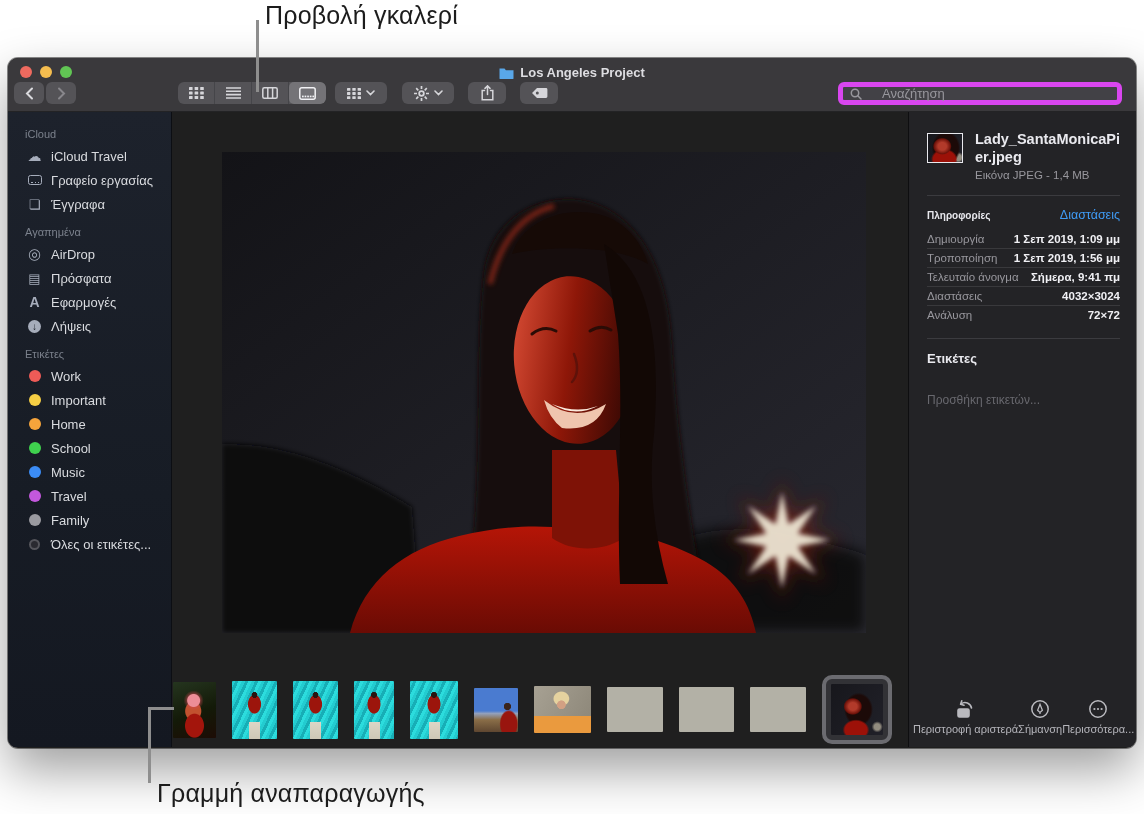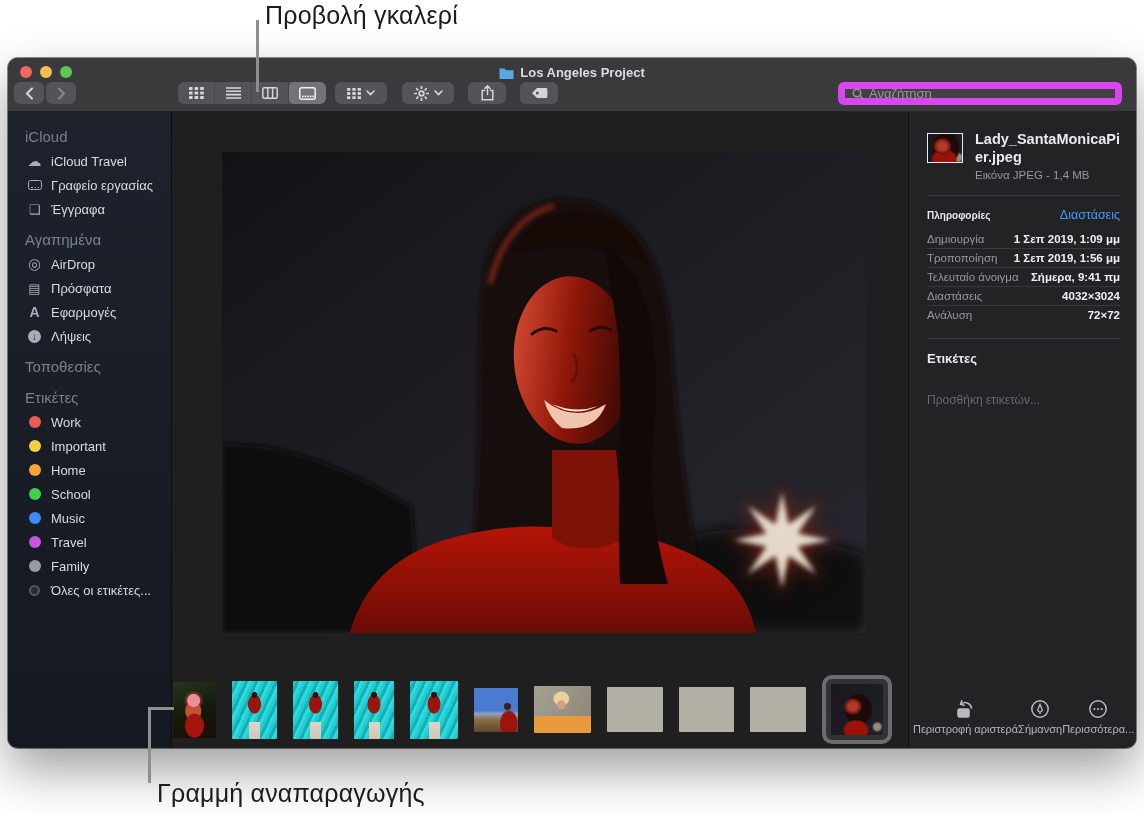--- a/index.html
+++ b/index.html
@@ -27,32 +27,32 @@
     align-items:center; justify-content:center; color:#d9d9dc; }
   .navbtn { width:30px; top:0; font-size:15px; }
   .seg-group { position:absolute; left:170px; top:0; display:flex; background:#545357;
     border-radius:6px; height:22px; overflow:hidden; }
   .seg { width:37px; height:22px; display:flex; align-items:center; justify-content:center;
     border-right:1px solid #454549; }
   .seg:last-child { border-right:none; }
   .seg.sel { background:#747377; border-radius:5px; }
   .chev { margin-left:5px; }
   .searchbox { position:absolute; right:14px; top:0; width:284px; height:23px; background:#424146;
-    border:7px solid #d946ef; border-radius:6px; display:flex; align-items:center; padding:0 7px; gap:5px; }
+    border:5px solid #d946ef; border-radius:6px; display:flex; align-items:center; padding:0 7px; gap:20px; }
   .searchbox input { flex:1; background:transparent; border:none; outline:none; color:#e8e8ea; font-size:13px;
     font-family:"Liberation Sans","DejaVu Sans",sans-serif; }
   .searchbox input::placeholder { color:#98979d; }
 
   
   .winbody { position:relative; display:flex; height:635px; }
 
   
   .sidebar { width:164px; height:100%; background:linear-gradient(180deg,#1d222c 0%,#171c25 60%,#141821 100%);
     border-right:1px solid #0c0e13; padding-top:6px; flex:none; }
-  .sb-header { font-size:15px; color:#7b818c; padding:10px 0 4px 17px; font-weight:400; }
+  .sb-header { font-size:11px; color:#7b818c; padding:10px 0 4px 17px; font-weight:400; }
   .sb-item { display:flex; align-items:center; gap:7px; height:24px; padding-left:17px; color:#d9dbdf; font-size:13px; cursor:default; }
   .ic { width:19px; height:18px; flex:none; display:flex; align-items:center; justify-content:center; color:#a6adbb; font-size:14px; }
   .ic-desktop-inner { width:14px; height:10px; border:1.5px solid #a6adbb; border-radius:2.5px; position:relative; }
   .ic-desktop-inner::after { content:""; position:absolute; left:2px; right:2px; bottom:1px; height:1.5px;
     background:repeating-linear-gradient(90deg,#a6adbb 0 1.5px,transparent 1.5px 3.5px); }
   .ic-downloads-inner { width:13px; height:13px; border-radius:50%; background:#a6adbb; color:#171c25;
     font-size:10px; font-weight:700; display:flex; align-items:center; justify-content:center; }
   .dot { width:12px; height:12px; border-radius:50%; }
   .ring { width:11px; height:11px; border-radius:50%; border:2px solid #55555b; background:#2a2a30; }
 
@@ -334,21 +334,20 @@
         <div class="sb-item">
           <div class="ic" style="font-weight: 700;">A</div>
           <div>Εφαρμογές</div>
         </div>
         <div class="sb-item">
           <div class="ic">
             <div class="ic-downloads-inner">↓</div>
           </div>
           <div>Λήψεις</div>
         </div>
-        <div class="sb-header">Τοποθεσίες</div>
         <div class="sb-header">Ετικέτες</div>
         <div class="sb-item">
           <div class="ic">
             <div class="dot" style="background: rgb(238, 91, 87);"></div>
           </div>
           <div>Work</div>
         </div>
         <div class="sb-item">
           <div class="ic">
             <div class="dot" style="background: rgb(245, 206, 68);"></div>

